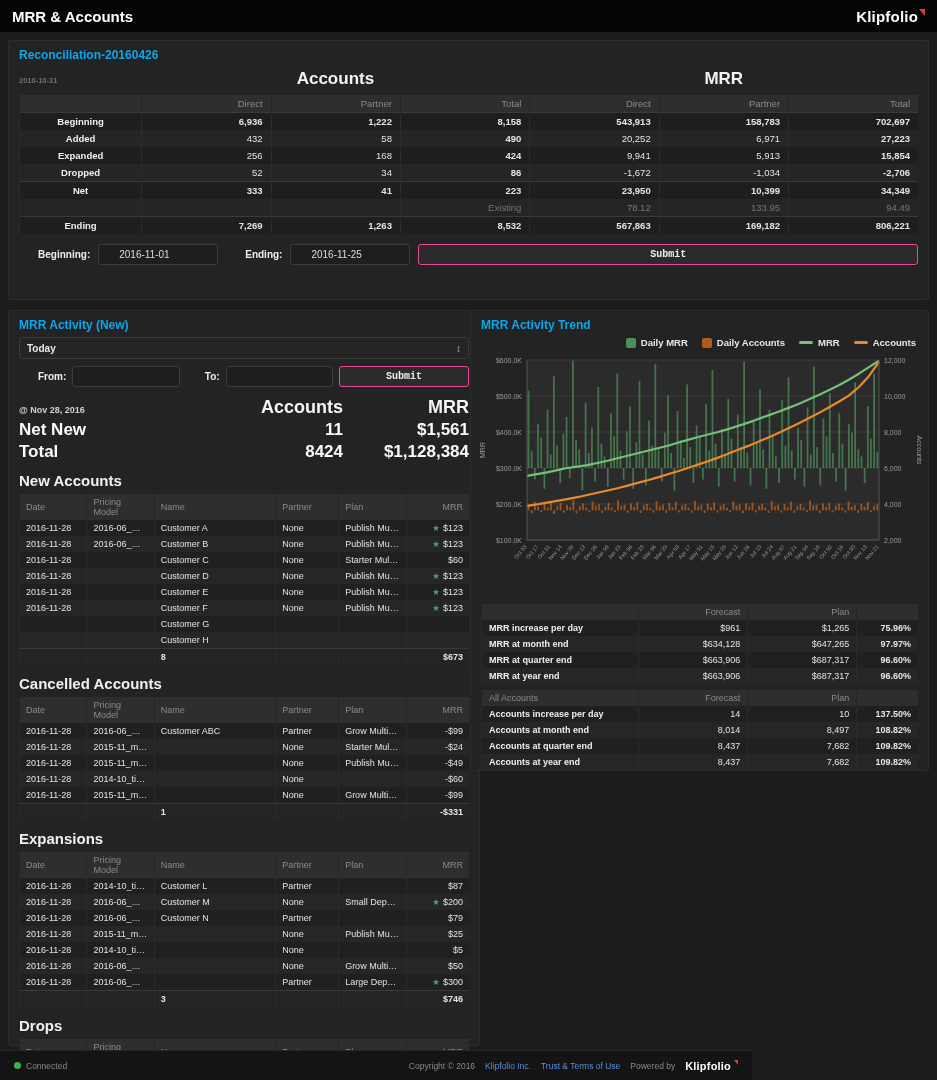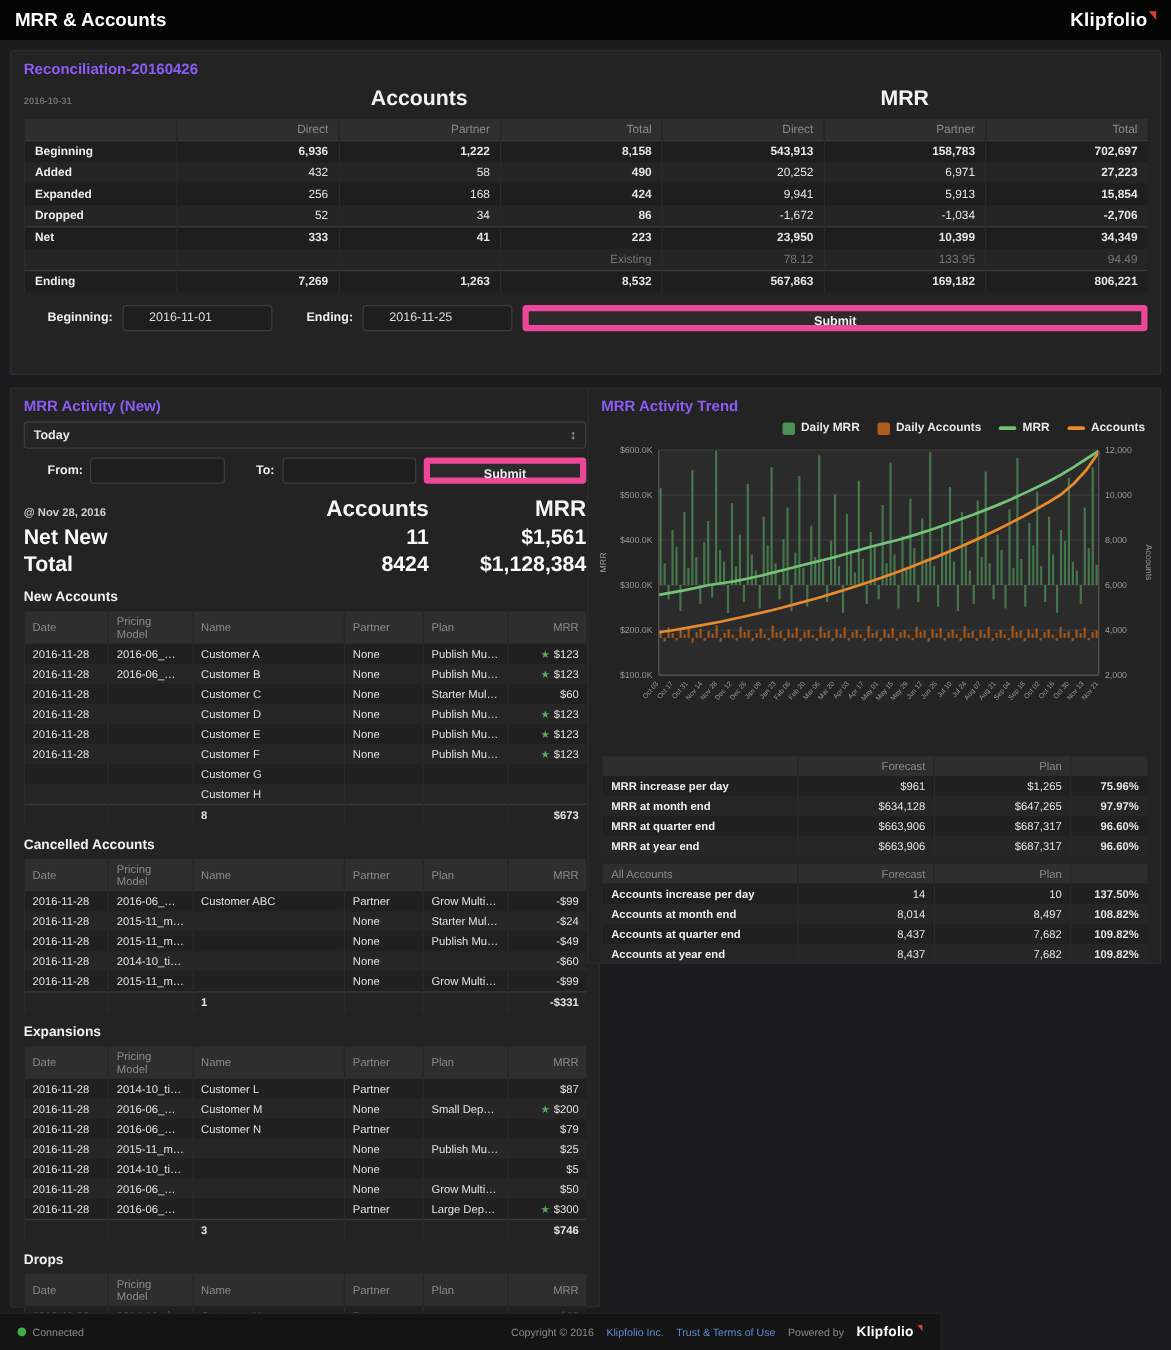--- a/index.html
+++ b/index.html
@@ -5,63 +5,63 @@
   * { margin:0; padding:0; box-sizing:border-box; }
   html,body { width:937px; height:1080px; background:#1c1c1e; font-family:"Liberation Sans",sans-serif; color:#ddd; overflow:hidden; }
 
   
   #topbar { position:absolute; left:0; top:0; width:937px; height:32px; background:#050505; display:flex; align-items:center; justify-content:space-between; padding:0 12px; }
   #topbar .title { font-size:15px; font-weight:bold; color:#fff; }
   .brand { font-size:15px; font-weight:bold; color:#fff; position:relative; padding-right:7px; letter-spacing:.2px; }
   .brand::after { content:""; position:absolute; right:0; top:1px; width:0; height:0; border-left:6px solid transparent; border-top:7px solid #d93f34; }
 
   .panel { position:absolute; background:#232323; border:1px solid #2d2d2d; border-radius:2px; }
-  .panel-title { font-size:12px; font-weight:bold; color:#8b5cf6; padding:7px 10px 5px 10px; }
+  .panel-title { font-size:12px; font-weight:bold; color:#0ea5e9; padding:7px 10px 5px 10px; }
 
   
   #recon { left:8px; top:40px; width:921px; height:260px; }
   #recon .grp-row { display:flex; padding:2px 10px 6px 10px; align-items:flex-end; }
   #recon .asof { width:13.6%; font-size:7.5px; font-weight:bold; color:#6f6f6f; padding-bottom:4px; }
   #recon .grp { width:43.2%; text-align:center; font-size:17px; font-weight:bold; color:#f2f2f2; }
   table.recon { width:calc(100% - 20px); margin:0 10px; border-collapse:collapse; table-layout:fixed; font-size:9.5px; }
   table.recon th { background:#2e2e2e; color:#8b8b8b; font-weight:normal; text-align:right; padding:3px 8px; border-left:1px solid #262626; }
   table.recon th:first-child { text-align:left; }
   table.recon td { padding:3px 8px; text-align:right; border-left:1px solid #2b2b2b; color:#e4e4e4; }
-  table.recon td:first-child { text-align:left; font-weight:bold; color:#efefef;margin-top:16px; }
+  table.recon td:first-child { text-align:center; font-weight:bold; color:#efefef;margin-top:16px; }
   table.recon tr:nth-child(odd) td { background:#1e1e1e; }
   table.recon tr:nth-child(even) td { background:#252525; }
   table.recon tr td:nth-child(4), table.recon tr td:nth-child(7) { font-weight:bold; }
   table.recon tr.bold td { font-weight:bold; }
   table.recon tr.bold td { border-top:1px solid #3a3a3a; }
   table.recon tr.dim td { color:#757575 !important; font-weight:normal !important; border-top:none; }
   table.recon tr.dim td:first-child { font-weight:normal; }
   #recon .controls { display:flex; align-items:center; gap:8px; padding:10px 10px; }
   .ctl-label { font-size:10px; font-weight:bold; color:#eee;padding-left:19px; }
   .txt-input { background:#1e1e1e; border:1px solid #3c3c3c; border-radius:3px; color:#ddd; font-size:10px; padding:3px 6px; height:21px; font-family:"Liberation Sans",sans-serif; }
   #recon .txt-input { width:120px;padding-left:20px; }
-  .btn { background:#2b2b2b; border:5px solid #ec4899; border-radius:3px; color:#eee; font-size:10px; font-weight:bold; text-align:center; padding:3px 0; height:21px; cursor:pointer; font-family:Liberation Sans, sans-serif; }
+  .btn { background:#2b2b2b; border:1px solid #ec4899; border-radius:3px; color:#eee; font-size:10px; font-weight:bold; text-align:center; padding:3px 0; height:21px; cursor:pointer; font-family:Liberation Mono, monospace; }
   #recon .btn { flex:1; }
 
   
   #activity { left:8px; top:310px; width:472px; height:736px; }
   #activity .inner { padding:0 10px; }
   .select { display:flex; justify-content:space-between; align-items:center; background:#252525; border:1px solid #3c3c3c; border-radius:3px; height:22px; padding:0 7px; font-size:10px; font-weight:bold; color:#e8e8e8; margin-bottom:7px; cursor:pointer; }
   .select .car { color:#bbb; font-size:10px; }
   .fromto { display:flex; align-items:center; gap:6px; margin-bottom:10px; }
   .fromto .txt-input { flex:1; min-width:0; }
   .fromto .btn { width:130px; flex:none; }
   .summary { margin:4px 0 10px 0; }
   .summary .row { display:flex; align-items:baseline; }
   .summary .c1 { width:36%; }
   .summary .c2 { width:36%; text-align:right; }
   .summary .c3 { width:28%; text-align:right; }
   .summary .hdr { font-size:18px; font-weight:bold; color:#f5f5f5; }
   .summary .date { font-size:9px; font-weight:bold; color:#cfcfcf; }
   .summary .big { font-size:17px; font-weight:bold; color:#fafafa; margin-top:2px; }
-  .sec-title { font-size:11px; font-weight:bold; color:#f0f0f0; margin:10px 0 5px 0; }
+  .sec-title { font-size:15px; font-weight:bold; color:#f0f0f0; margin:10px 0 5px 0; }
   table.act { width:100%; border-collapse:collapse; table-layout:fixed; font-size:9px; }
   table.act th { background:#2e2e2e; color:#8b8b8b; font-weight:normal; text-align:left; padding:3px 6px; border-left:1px solid #262626; }
   table.act th.num { text-align:right; }
   table.act td { padding:3px 6px; color:#e2e2e2; border-left:1px solid #2b2b2b; overflow:hidden; white-space:nowrap; text-overflow:ellipsis; }
   table.act tr:nth-child(odd) td { background:#202020; }
   table.act tr:nth-child(even) td { background:#262626; }
   table.act td.num { text-align:right; }
   table.act tr.total td { font-weight:bold; border-top:1px solid #3a3a3a; background:#242424; }
   .star { color:#57a65a; font-size:8.5px; margin-right:3px; }
 

